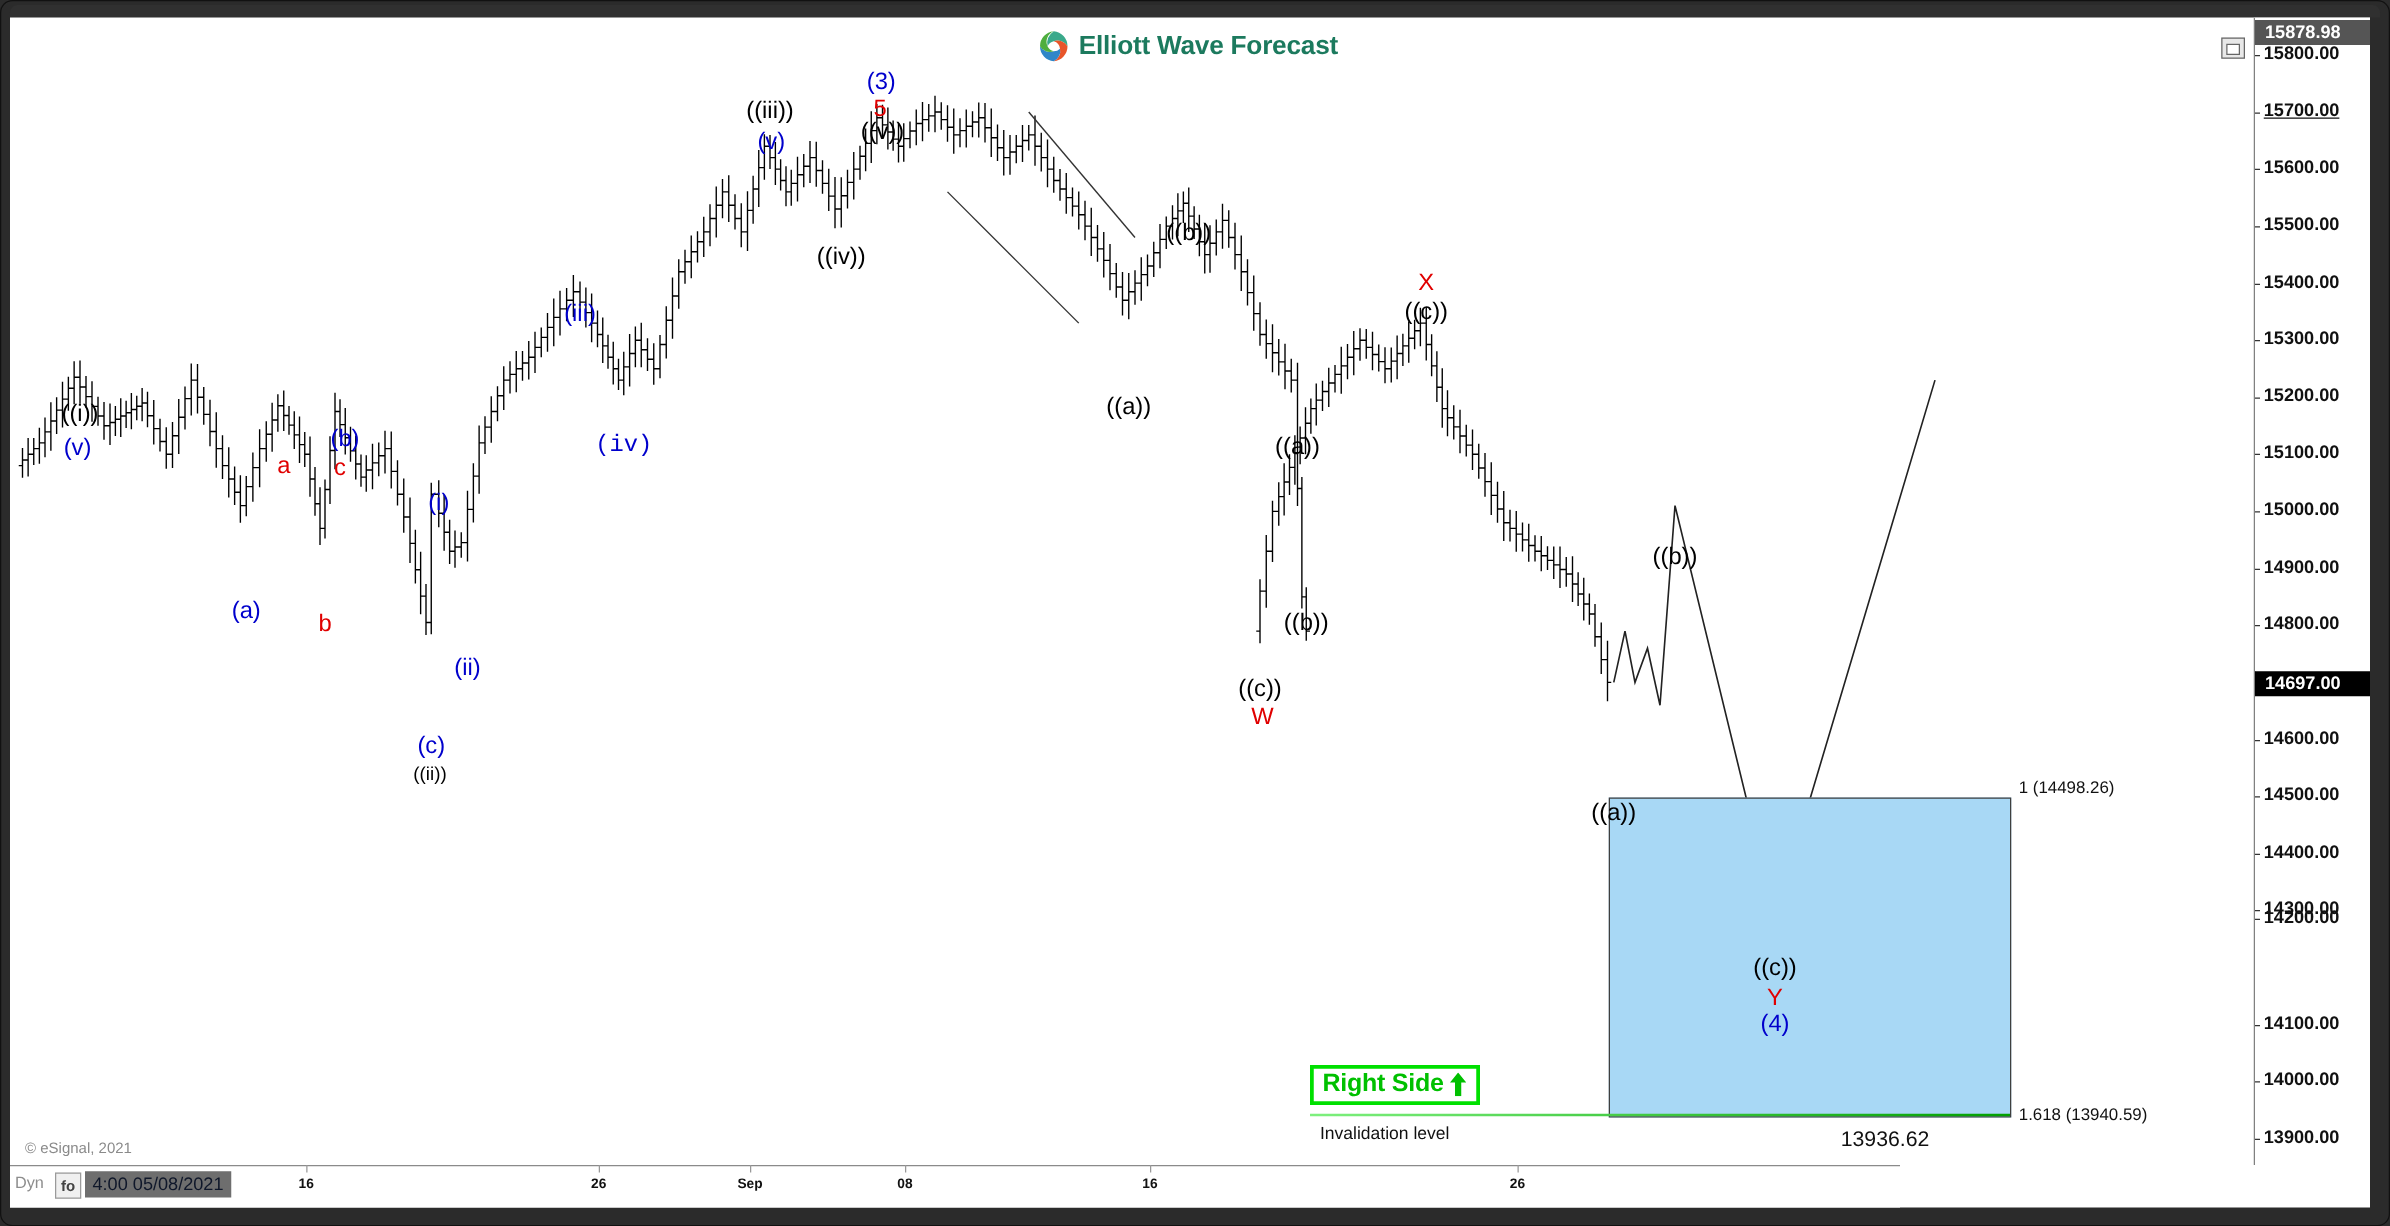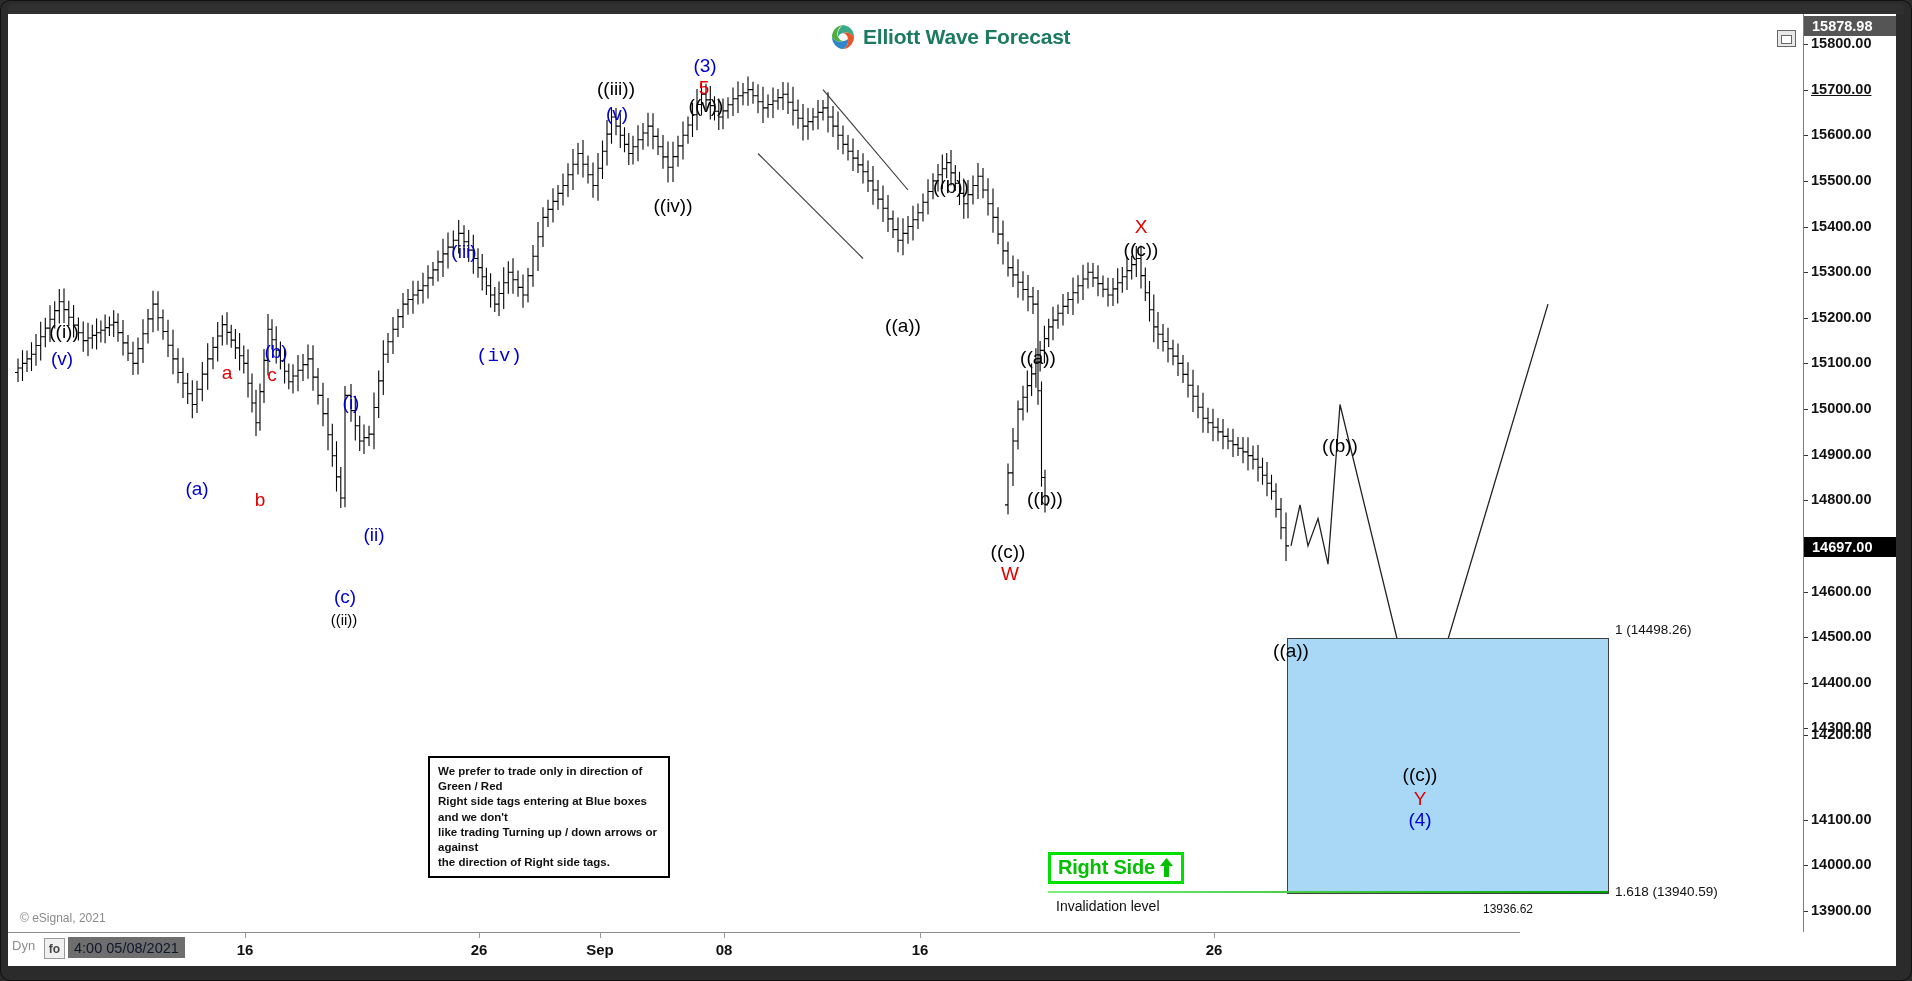--- a/index.html
+++ b/index.html
@@ -31,21 +31,21 @@
   .ptick .dash{position:absolute;left:0;top:50%;width:4px;height:1px;background:#333;}
   .ptick span{margin-left:7px;}
   .plast{position:absolute;left:0;width:93px;height:20px;color:#fff;font-size:14.5px;font-weight:bold;
          display:flex;align-items:center;}
   .plast span{margin-left:8px;}
   .plast .arrow{position:absolute;left:0;top:0;width:0;height:0;border-top:10px solid transparent;
                 border-bottom:10px solid transparent;border-left:8px solid currentColor;}
 
   
   #dateaxis{position:absolute;left:0;top:918px;width:1512px;height:34px;background:#fff;border-top:1px solid #8a8a8a;}
-  .dtick{position:absolute;top:8px;font-size:15px;font-weight:bold;color:#111;transform:translateX(-50%);white-space:nowrap;}
+  .dtick{position:absolute;top:8px;font-size:11px;font-weight:bold;color:#111;transform:translateX(-50%);white-space:nowrap;}
   .dgridmark{position:absolute;top:-1px;width:1px;height:6px;background:#999;}
   #dyn{position:absolute;left:4px;top:5px;font-size:13px;color:#8d8d8d;}
   #fo{position:absolute;left:36px;top:5px;width:19px;height:19px;background:#f0f0f0;border:1px solid #9a9a9a;
       font-size:12px;font-weight:bold;color:#444;display:flex;align-items:center;justify-content:center;}
   #curdate{position:absolute;left:60px;top:4px;height:21px;background:#6e6e6e;color:#0f172a;font-size:14.5px;
            display:flex;align-items:center;padding:0 6px;white-space:nowrap;}
   #footnote{position:absolute;right:14px;top:4px;font-size:17px;font-style:italic;font-weight:bold;color:#555;
             text-shadow:1px 1px 0 #d8d8d8;white-space:nowrap;}
   #esignal{position:absolute;left:12px;top:897px;font-size:12px;color:#8a8a8a;white-space:nowrap;}
 
@@ -57,21 +57,21 @@
 
   
   #bluebox{position:absolute;background:#a8d8f5;border:1px solid #3f3f3f;}
   .fiblabel{position:absolute;font-size:13.5px;color:#111;white-space:nowrap;}
 
   
   #rightside{position:absolute;border:3px solid #00e000;background:#fff;display:flex;align-items:center;
              gap:4px;padding:1px 7px 2px 7px;}
   #rightside .t{font-size:20px;font-weight:bold;color:#00c000;letter-spacing:-.2px;}
   #invalid{position:absolute;font-size:14px;color:#111;white-space:nowrap;}
-  #invalidval{position:absolute;font-size:12px;color:#111;white-space:nowrap;transform:translateX(-50%);}
+  #invalidval{position:absolute;font-size:17px;color:#111;white-space:nowrap;transform:translateX(-50%);}
   #invalidline{position:absolute;height:2px;background:linear-gradient(90deg,#7ef07e,#00a000);}
 
   
   #notebox{position:absolute;border:2px solid #000;background:#fff;padding:6px 8px;width:222px;}
   #notebox p{margin:0;font-size:11.5px;font-weight:bold;color:#111;line-height:1.32;}
 
   
   #winicon{position:absolute;right:100px;top:16px;width:17px;height:15px;border:1px solid #666;background:#e8e8e8;}
   #winicon:after{content:"";position:absolute;left:3px;top:4px;width:9px;height:7px;border:1px solid #666;background:#fff;}
 
@@ -108,26 +108,20 @@
         <div id="invalidline" style="left: 1040px; width: 560px; top: 877.478px;"></div>
         <div id="rightside" style="left: 1040px; top: 838.478px;">
           <span class="t">Right Side</span>
           <svg width="15" height="19" viewBox="0 0 15 19">
             <polygon points="7.5,0 14,8 10,8 10,19 5,19 5,8 1,8" fill="#00c000"></polygon>
           </svg>
         </div>
         <div id="invalid" style="left: 1048px; top: 884.478px;">Invalidation level</div>
         <div id="invalidval" style="left: 1500px; top: 888.478px;">13936.62</div>
 
-        <div id="notebox" style="left: 420px; top: 742px;">
-          <p>We prefer to trade only in direction of Green / Red</p>
-          <p>Right side tags entering at Blue boxes and we don't</p>
-          <p>like trading Turning up / down arrows or against</p>
-          <p>the direction of Right side tags.</p>
-        </div>
 
         <div id="labels">
             <div class="lbl black" style="left: 56px; top: 308px; font-size: 19px;">((i))</div>
             <div class="lbl blue" style="left: 54px; top: 335px; font-size: 19px;">(v)</div>
             <div class="lbl blue" style="left: 189px; top: 465px; font-size: 19px;">(a)</div>
             <div class="lbl red" style="left: 219px; top: 349px; font-size: 19px;">a</div>
             <div class="lbl red" style="left: 252px; top: 476px; font-size: 19px;">b</div>
             <div class="lbl blue" style="left: 268px; top: 328px; font-size: 19px;">(b)</div>
             <div class="lbl red" style="left: 264px; top: 351px; font-size: 19px;">c</div>
             <div class="lbl blue" style="left: 343px; top: 379px; font-size: 19px;">(i)</div>

